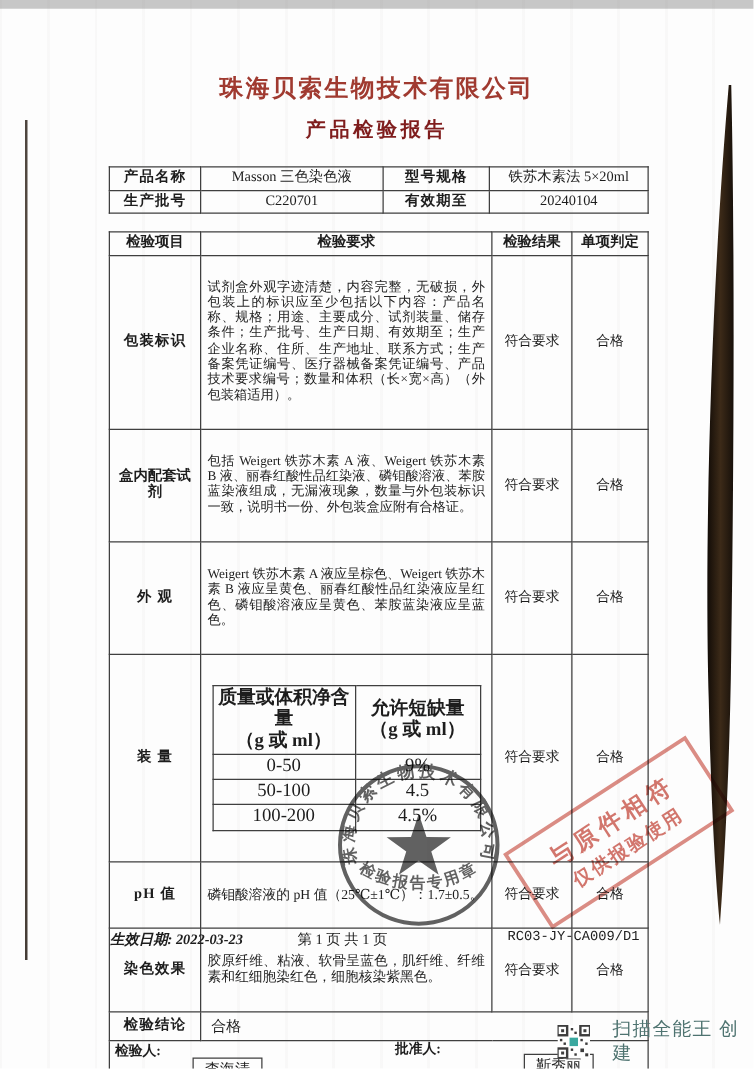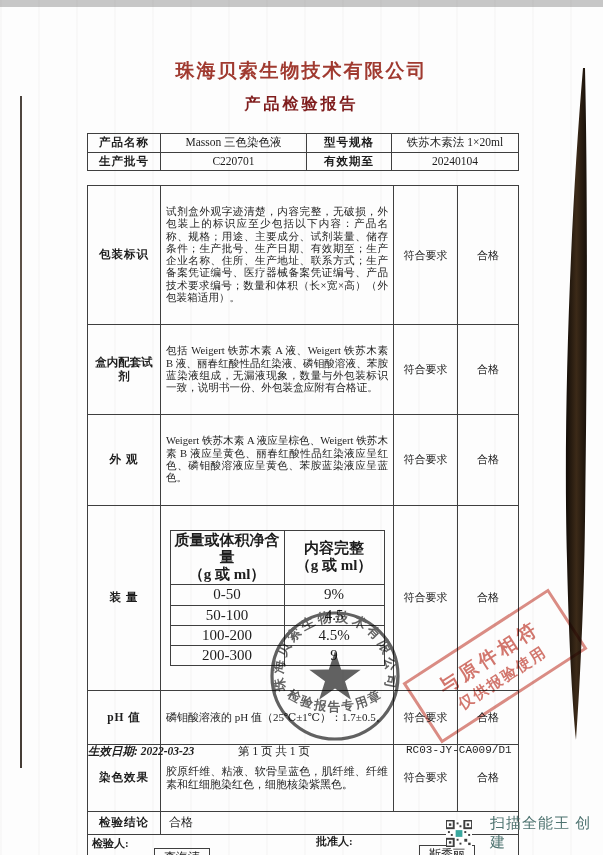--- a/index.html
+++ b/index.html
@@ -91,39 +91,45 @@
         <col style="width:73px">
         <col style="width:146px">
         <col style="width:85px">
         <col style="width:127px">
       </colgroup>
     <tbody>
         <tr>
       <td class="lbl">产品名称</td>
       <td class="val">Masson 三色染色液</td>
       <td class="lbl">型号规格</td>
-      <td class="val">铁苏木素法 1×20ml</td>
+      <td class="val">铁苏木素法 5×20ml</td>
     </tr>
     <tr>
       <td class="lbl">生产批号</td>
       <td class="val">C220701</td>
       <td class="lbl">有效期至</td>
       <td class="val">20240104</td>
     </tr>
   </tbody>
     </table>
 
   <table class="doc-table tbl-main">
     <colgroup>
         <col style="width:73px">
         <col style="width:233px">
         <col style="width:64px">
         <col style="width:61px">
       </colgroup>
     <tbody>
+    <tr>
+      <td class="hdr">检验项目</td>
+      <td class="hdr">检验要求</td>
+      <td class="hdr">检验结果</td>
+      <td class="hdr">单项判定</td>
+    </tr>
     <tr style="height:94px;">
       <td class="lbl">包装标识</td>
       <td class="req">试剂盒外观字迹清楚，内容完整，无破损，外包装上的标识应至少包括以下内容：产品名称、规格；用途、主要成分、试剂装量、储存条件；生产批号、生产日期、有效期至；生产企业名称、住所、生产地址、联系方式；生产备案凭证编号、医疗器械备案凭证编号、产品技术要求编号；数量和体积（长×宽×高）（外包装箱适用）。</td>
       <td class="res">符合要求</td>
       <td class="res">合格</td>
     </tr>
     <tr style="height:66px;">
       <td class="lbl" style="letter-spacing:0;">盒内配套试剂</td>
       <td class="req">包括 Weigert 铁苏木素 A 液、Weigert 铁苏木素 B 液、丽春红酸性品红染液、磷钼酸溶液、苯胺蓝染液组成，无漏液现象，数量与外包装标识一致，说明书一份、外包装盒应附有合格证。</td>
       <td class="res">符合要求</td>
@@ -144,39 +150,35 @@
                   <col style="width:114px">
                   <col style="width:100px">
                 </colgroup>
             <tbody>
                   <tr>
               <td class="ih">
                 <div>质量或体积净含量</div>
                       <div>（g 或 ml）</div>
               </td>
               <td class="ih">
-                <div>内容完整</div>
+                <div>允许短缺量</div>
                       <div>（g 或 ml）</div>
               </td>
             </tr>
             <tr>
                     <td>0-50</td>
                     <td>9%</td>
                   </tr>
             <tr>
                     <td>50-100</td>
                     <td>4.5</td>
                   </tr>
             <tr>
                     <td>100-200</td>
                     <td>4.5%</td>
-                  </tr>
-            <tr>
-                    <td>200-300</td>
-                    <td>9</td>
                   </tr>
           </tbody>
               </table>
         </div>
       </td>
       <td class="res">符合要求</td>
       <td class="res">合格</td>
     </tr>
     <tr style="height:24px;">
       <td class="lbl">pH 值</td>

